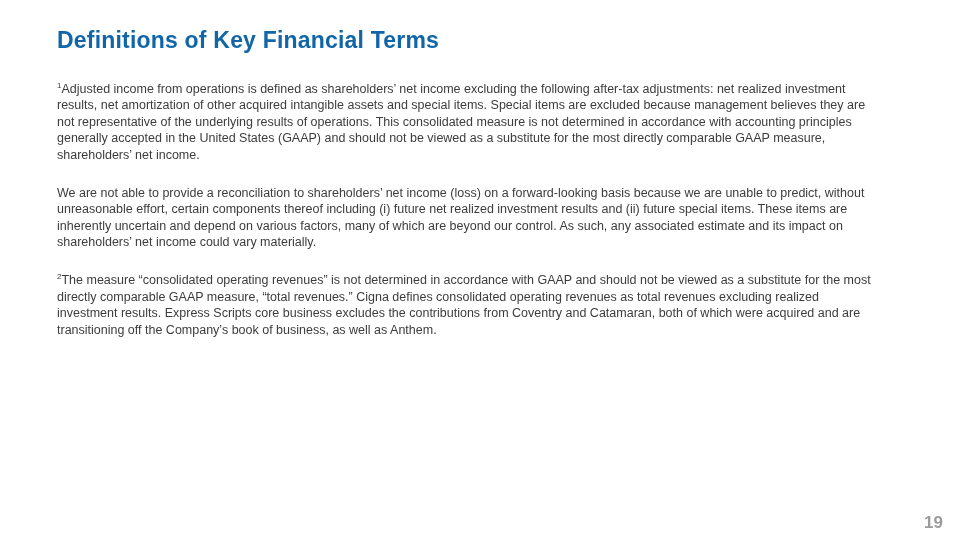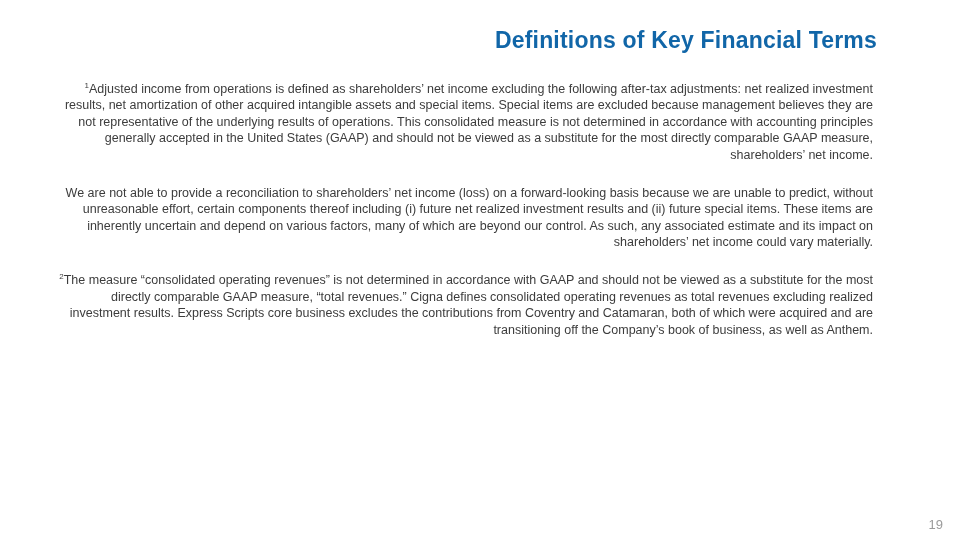--- a/index.html
+++ b/index.html
@@ -32,28 +32,29 @@
     letter-spacing: 0;
   }
   .body-paragraph sup {
     font-size: 8px;
     line-height: 0;
   }
   .page-number {
     position: absolute;
     right: 17px;
     bottom: 9px;
-    font-size: 13px;
+    font-size: 17px;
     line-height: 1;
+    font-weight: bold;
   }
 </style>
 </head>
 <body>
 
-<div class="slide" style="background: rgb(255, 255, 255); text-align: right;">
+<div class="slide" style="background: rgb(255, 255, 255);">
   <div class="content">
     <h1 class="page-title" style="color: rgb(17, 102, 168);">Definitions of Key Financial Terms</h1>
 
     <p class="body-paragraph" style="color: rgb(60, 60, 60);"><sup>1</sup><span>Adjusted income from operations is defined as shareholders’ net income excluding the following after-tax adjustments: net realized investment results, net amortization of other acquired intangible assets and special items. Special items are excluded because management believes they are not representative of the underlying results of operations. This consolidated measure is not determined in accordance with accounting principles generally accepted in the United States (GAAP) and should not be viewed as a substitute for the most directly comparable GAAP measure, shareholders’ net income.</span></p>
 
     <p class="body-paragraph" style="color: rgb(60, 60, 60);"><span>We are not able to provide a reconciliation to shareholders’ net income (loss) on a forward-looking basis because we are unable to predict, without unreasonable effort, certain components thereof including (i) future net realized investment results and (ii) future special items. These items are inherently uncertain and depend on various factors, many of which are beyond our control. As such, any associated estimate and its impact on shareholders’ net income could vary materially.</span></p>
 
     <p class="body-paragraph" style="color: rgb(60, 60, 60);"><sup>2</sup><span>The measure “consolidated operating revenues” is not determined in accordance with GAAP and should not be viewed as a substitute for the most directly comparable GAAP measure, “total revenues.” Cigna defines consolidated operating revenues as total revenues excluding realized investment results. Express Scripts core business excludes the contributions from Coventry and Catamaran, both of which were acquired and are transitioning off the Company’s book of business, as well as Anthem.</span></p>
   </div>
 

